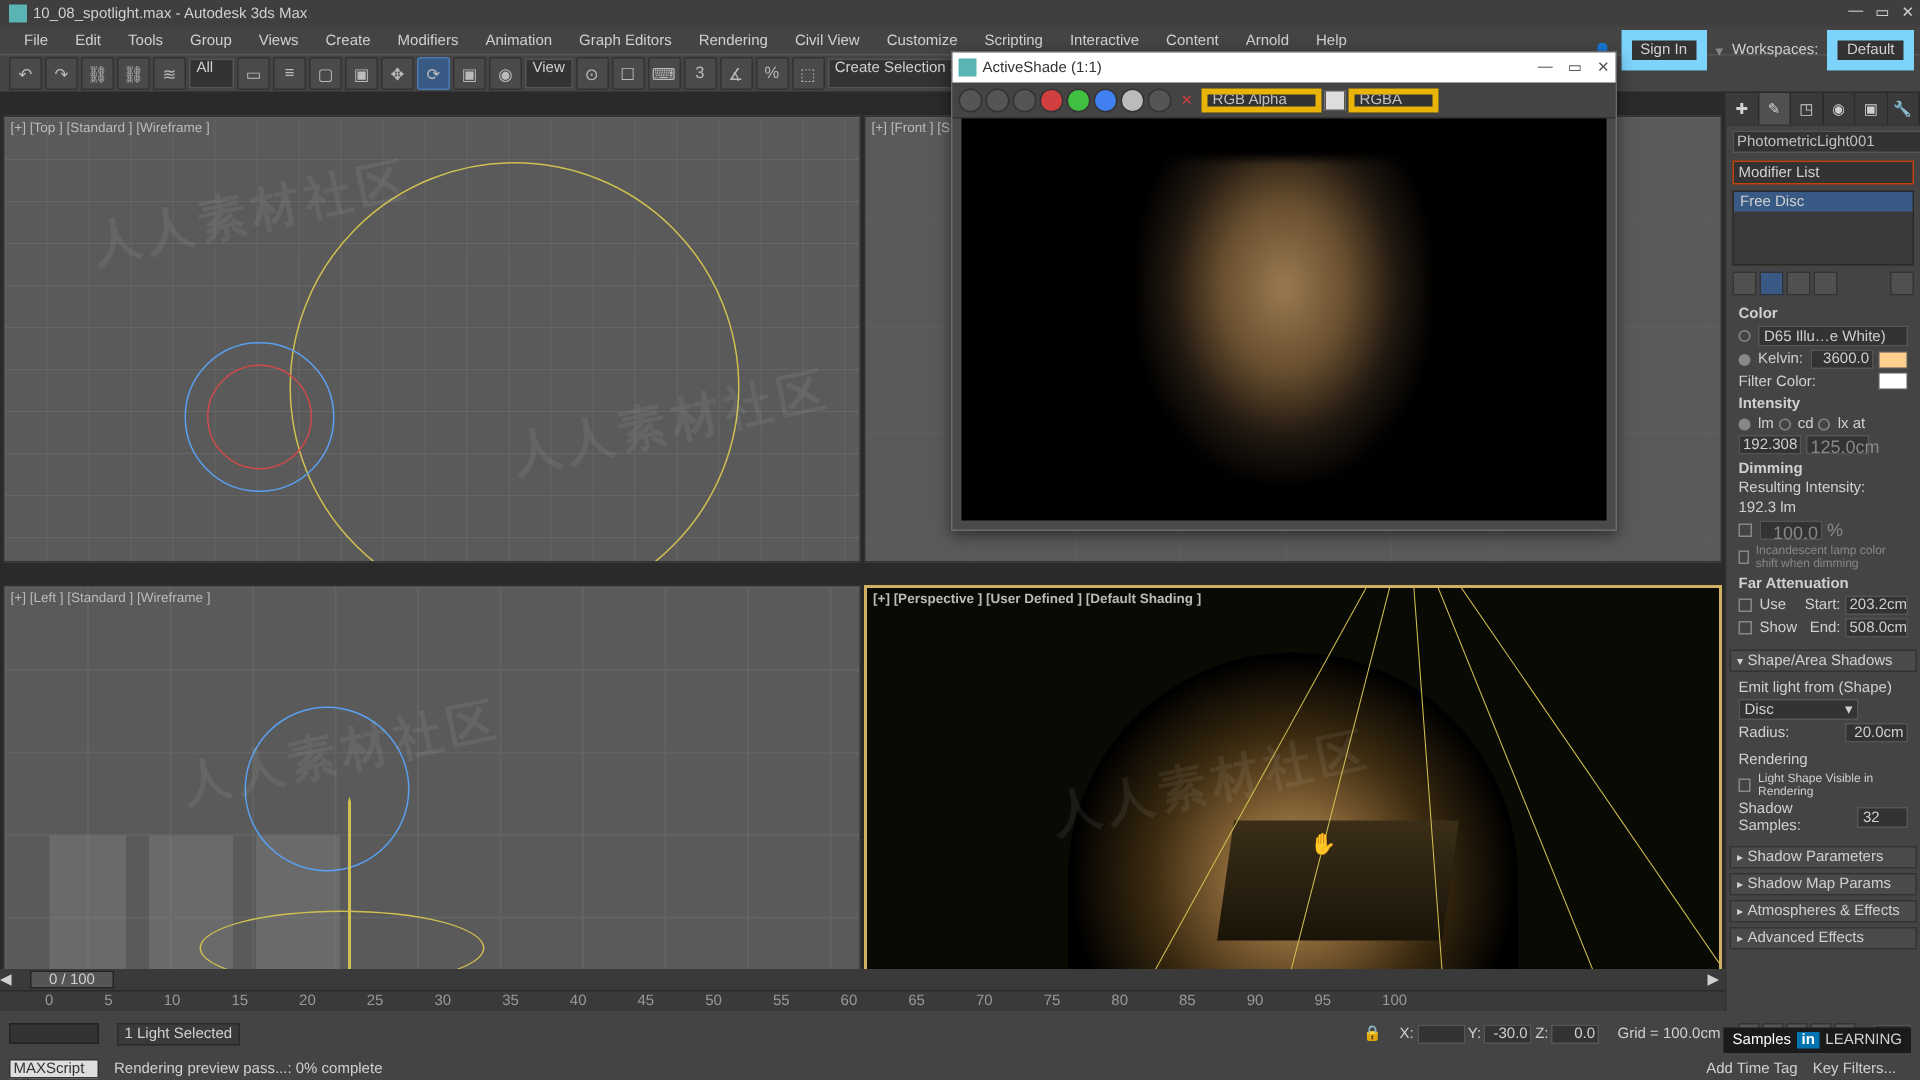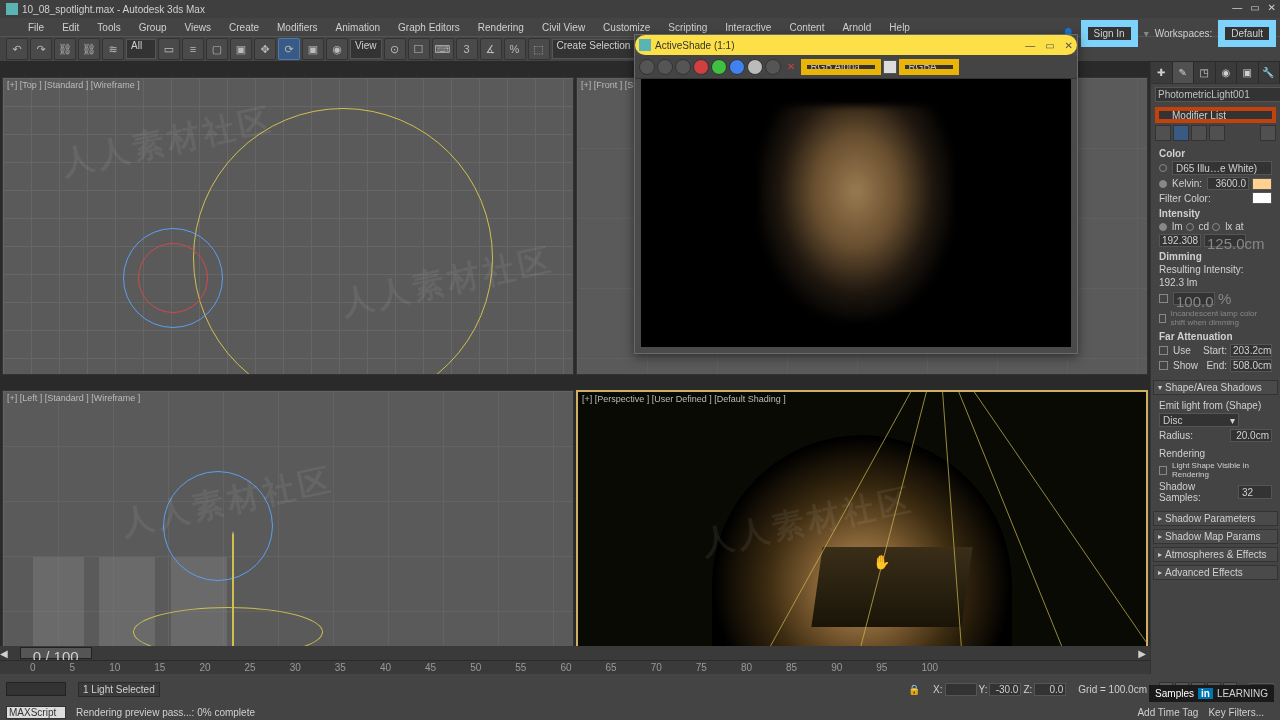--- a/index.html
+++ b/index.html
@@ -1,52 +1,52 @@
 <!DOCTYPE html>
 <html><head>
 <meta charset="utf-8">
 <style>
 * { margin:0; padding:0; box-sizing:border-box; font-family:"Segoe UI",Tahoma,sans-serif; font-size:10px; user-select:none; }
 body { width:1280px; height:720px; background:#3a3a3a; color:#d0d0d0; overflow:hidden; position:relative; }
 .titlebar { height:18px; background:#3f3f3f; display:flex; align-items:center; padding-left:6px; }
 .titlebar .icon { width:12px; height:12px; background:#5ab4b4; margin-right:4px; }
 .wincontrols { position:absolute; right:4px; top:2px; display:flex; gap:8px; font-size:12px; }
-.menubar { height:18px; background:#444; display:flex; align-items:center; gap:2px; padding-left:20px; }
+.menubar { height:18px; background:#444; display:flex; align-items:center; gap:2px; padding-left:8px; }
 .menubar span { padding:1px 8px; cursor:default; }
 .topright { position:absolute; right:4px; top:20px; display:flex; align-items:center; gap:6px; }
 .signin { background:#333; padding:1px 6px; border:7px solid #7dd3fc; }
 .toolbar { height:26px; background:#444; border-top:1px solid #555; border-bottom:1px solid #2a2a2a; display:flex; align-items:center; gap:2px; padding-left:6px; }
 .tbtn { width:22px; height:22px; background:#4a4a4a; border:1px solid #333; border-radius:2px; display:flex; align-items:center; justify-content:center; color:#bbb; font-size:11px;}
 .tbtn.active { background:#385a85; border-color:#4a7ab0;}
 .tdrop { height:20px; background:#333; border:1px solid #555; padding:0 4px; min-width:30px; }
 .main { position:absolute; top:62px; left:0; right:0; bottom:30px; display:flex; }
 .viewports { flex:1; display:grid; grid-template-columns:1fr 1fr; grid-template-rows:1fr 1fr; gap:2px; background:#2a2a2a; padding:2px; }
 .vp { background:#5a5a5a; position:relative; border:1px solid #333; overflow:hidden;margin-top:13px; }
 .vp.active { border:2px solid #d0b060; }
 .vplabel { position:absolute; left:4px; top:2px; font-size:9px; color:#bbb; z-index:5; }
-.vp.dark { background:#0a0a05; }
+.vp.dark { background:#0a0a05;font-weight:bold; }
 
 .vp1 .grid { position:absolute; inset:0;
   background-image:linear-gradient(#6e6e6e 1px,transparent 1px),linear-gradient(90deg,#6e6e6e 1px,transparent 1px);
   background-size:28px 28px; opacity:0.6;}
 .vp1 .gizmo { position:absolute; left:120px; top:150px; width:100px; height:100px; border:1px solid #5aa0f0; border-radius:50%; }
 .vp1 .gizmo2 { position:absolute; left:135px; top:165px; width:70px; height:70px; border:1px solid #d04a4a; border-radius:50%; }
 .vp1 .bigcircle { position:absolute; left:190px; top:30px; width:300px; height:300px; border:1px solid #d0c050; border-radius:50%; }
 
 .activeshade { position:absolute; left:634px; top:34px; width:444px; height:320px; background:#4a4a4a; border:1px solid #6a6a6a; box-shadow:0 3px 10px rgba(0,0,0,0.5); z-index:50; }
-.as-title { height:20px; background:#fde047; color:#333; display:flex; align-items:center; padding:0 4px; gap:4px; position:relative;border-radius:10px;}
+.as-title { height:20px; background:#ffffff; color:#333; display:flex; align-items:center; padding:0 4px; gap:4px; position:relative;}
 .as-title .winicon { width:12px; height:12px; background:#5ab4b4; }
 .as-title .wbtns { position:absolute; right:4px; display:flex; gap:10px; color:#555;}
 .as-tbar { height:24px; background:#444; border-bottom:1px solid #333; display:flex; align-items:center; gap:2px; padding:0 4px;}
 .as-tbar .b { width:16px; height:16px; background:#555; border:1px solid #333; border-radius:8px;}
 .as-tbar .b.red { background:#d04040;}
 .as-tbar .b.g { background:#40c040;}
 .as-tbar .b.bl { background:#4080f0;}
 .as-tbar .x { color:#d04040; padding:0 4px;}
-.as-tbar input { background:#333; border:6px solid #eab308; color:#c0c0c0; height:16px; padding:0 3px; width:80px;}
+.as-tbar input { background:#333; border:4px solid #eab308; color:#c0c0c0; height:16px; padding:0 3px; width:80px;}
 .as-render { position:absolute; top:44px; left:6px; right:6px; bottom:6px; background:#000; display:flex; align-items:center; justify-content:center; }
 .as-render .blur { width:45%; height:80%; background:radial-gradient(ellipse at 50% 40%, #9a7a50 0%, #6a5030 30%, #201810 55%, #000 75%); filter:blur(3px);}
 
 .vp3 .grid { position:absolute; inset:0;
   background-image:linear-gradient(#6e6e6e 1px,transparent 1px),linear-gradient(90deg,#6e6e6e 1px,transparent 1px);
   background-size:55px 55px; opacity:0.45;}
 .vp3 .houses { position:absolute; left:30px; bottom:40px; right:30px; height:90px;
   background:linear-gradient(90deg,#888 0 10%,transparent 10% 13%,#888 13% 24%,transparent 24% 27%,#888 27% 38%,transparent 38% 100%);
   opacity:0.35;}
 .vp3 .gizmo { position:absolute; left:160px; top:80px; width:110px; height:110px; border:1px solid #5aa0f0; border-radius:50%; }
@@ -67,56 +67,56 @@
   background-size:70px 70px; opacity:0.3;}
 
 .cmdpanel { width:130px; background:#444; border-left:1px solid #333; display:flex; flex-direction:column; font-size:10px;}
 .cmd-tabs { height:22px; display:flex; border-bottom:1px solid #333;}
 .cmd-tabs div { flex:1; background:#3a3a3a; border-right:1px solid #2a2a2a; display:flex; align-items:center; justify-content:center;}
 .cmd-tabs div.on { background:#505050;}
 .namebar { display:flex; align-items:center; padding:3px 4px; gap:3px;}
 .namebar input { flex:1; background:#333; color:#c0c0c0; border:1px solid #555; height:15px; padding:0 2px;}
 .colorbox { width:16px; height:14px; background:#e0d040;}
 .modlist { margin:2px 4px; }
-.modlist .drop { background:#333; border:4px solid #c2410c; height:16px; padding:0 13px; display:flex; align-items:center;}
+.modlist .drop { background:#333; border:1px solid #c2410c; height:16px; padding:0 3px; display:flex; align-items:center;}
 .stack { margin:2px 4px 4px; height:50px; background:#3a3a3a; border:1px solid #2a2a2a;}
 .stack .sel { background:#385a85; padding:1px 4px;}
 .stackbtns { display:flex; gap:2px; padding:0 4px 4px;}
 .stackbtns div { width:16px; height:16px; background:#505050; border:1px solid #333;}
 .rollpane { flex:1; overflow:hidden; padding:0 2px;}
 .rollhead { background:#4a4a4a; border:1px solid #333; padding:1px 4px; margin-top:3px; display:flex; align-items:center; gap:3px;}
 .rollhead::before { content:"▸"; font-size:8px;}
 .rollhead.open::before { content:"▾";}
 .rollbody { padding:3px 6px; font-size:9px;}
 .rollbody .row { display:flex; align-items:center; gap:3px; margin:2px 0;}
 .rollbody .lbl { flex:1;}
 .spinner { width:42px; height:13px; background:#333; border:1px solid #555; padding:0 2px; text-align:right;}
 .swatch { width:20px; height:12px; background:#fff; border:1px solid #555;}
 .radio { width:8px; height:8px; border:1px solid #888; border-radius:50%; display:inline-block; margin-right:2px;}
 .radio.on { background:#888;}
 .check { width:9px; height:9px; border:1px solid #888; display:inline-block; margin-right:2px;}
 .dropsm { background:#333; border:1px solid #555; height:14px; width:80px; padding:0 3px; display:flex; align-items:center; justify-content:space-between;}
 
 .timeslider { position:absolute; left:0; right:130px; bottom:60px; height:14px; background:#3a3a3a; display:flex; align-items:center;}
-.timeslider .knob { background:#555; border:1px solid #222; padding:0 12px; margin-left:12px; height:12px; font-size:15px;}
+.timeslider .knob { background:#555; border:1px solid #222; padding:0 12px; margin-left:12px; height:12px; font-size:10px;}
 .timebar { position:absolute; left:0; right:130px; bottom:46px; height:14px; background:#3a3a3a; border-top:1px solid #2a2a2a; display:flex; align-items:center; padding-left:30px; font-size:8px; color:#999; gap:34px;}
 .status1 { position:absolute; left:0; right:0; bottom:16px; height:30px; background:#444; display:flex; align-items:center; gap:12px; padding:0 6px; font-size:9px;}
 .status1 .sel { background:#3a3a3a; border:1px solid #2a2a2a; padding:1px 4px;}
 .status1 .spacer { flex:1; }
 .status1 .playbtns div { width:14px; height:14px; background:#555; border:1px solid #333;}
 .status1 .playbtns { display:flex; gap:2px;}
 .xyz { display:flex; gap:2px; align-items:center;}
 .xyz .spinner { width:32px;}
 .status2 { position:absolute; left:0; right:0; bottom:0; height:16px; background:#444; display:flex; align-items:center; gap:10px; padding:0 6px; font-size:9px;}
 .status2 .script { width:60px; background:#ddd; color:#333; border:1px solid #333; height:13px; padding:0 2px;}
 .linkedin { position:absolute; right:6px; bottom:18px; background:#1a1a1a; padding:3px 6px; display:flex; align-items:center; gap:4px; font-size:11px; color:#fff;}
 .linkedin .li { background:#0073b1; color:#fff; padding:0 3px; font-weight:bold;}
 .watermark { position:absolute; color:rgba(255,255,255,0.07); font-size:32px; font-weight:bold; pointer-events:none; transform:rotate(-12deg); letter-spacing:4px;}
 svg.rays { position:absolute; inset:0; width:100%; height:100%;}
-.dimlbl{color:#888;font-size:15px;}
+.dimlbl{color:#888;font-size:12px;}
 </style>
 </head>
 <body>
 
 <div class="titlebar">
   <div class="icon"></div>
   <span>10_08_spotlight.max - Autodesk 3ds Max</span>
   <div class="wincontrols">
     <span>—</span>
     <span>▭</span>
@@ -251,20 +251,23 @@
       <div>▣</div>
       <div>🔧</div>
     </div>
     <div class="namebar">
       <input value="PhotometricLight001" style="">
       <div class="colorbox"></div>
     </div>
     <div class="modlist">
       <div class="drop">Modifier List</div>
     </div>
+    <div class="stack">
+      <div class="sel">Free Disc</div>
+    </div>
     <div class="stackbtns">
       <div></div>
       <div style="background:#385a85"></div>
       <div></div>
       <div></div>
       <div style="margin-left:auto"></div>
     </div>
 
     <div class="rollpane">
       <div class="rollbody">

